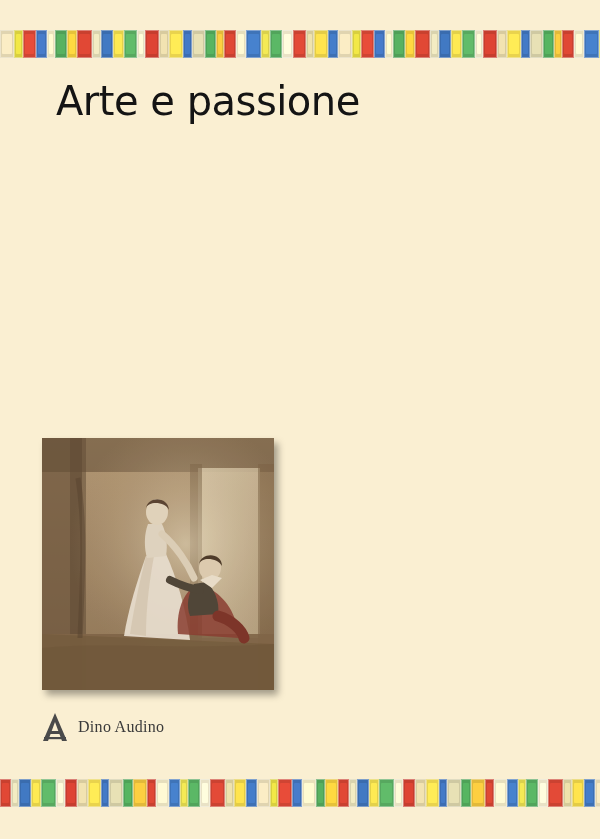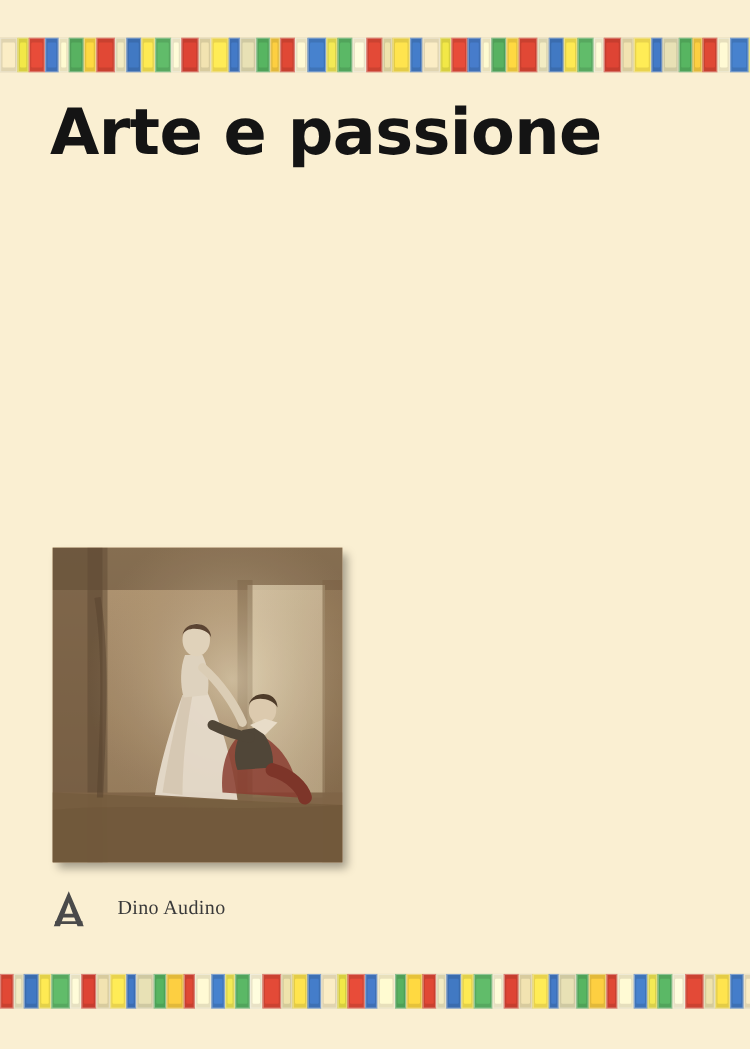--- a/index.html
+++ b/index.html
@@ -70,25 +70,25 @@
   .author {
     font-family: "Liberation Serif", serif;
     font-size: 31px;
     color: #1b1b1b;
     letter-spacing: 0.2px;
     margin: 0 0 12px 0;
     font-weight: 400;
   }
   .title {
     font-family: "DejaVu Sans", sans-serif;
-    font-size: 51px;
-    font-weight: bold;
+    font-size: 40px;
+    font-weight: normal;
     color: #141414;
     letter-spacing: -0.5px;
-    margin: 0 0 16px 0;
+    margin: 0 0 16px 16px;
     line-height: 1.05;
   }
   .subtitle {
     font-family: "Liberation Serif", serif;
     font-size: 22px;
     color: #1b1b1b;
     margin: 0;
     letter-spacing: 0.1px;
   }
 
@@ -109,21 +109,21 @@
     height: 252px;
   }
 
   
   .publisher {
     position: absolute;
     left: 42px;
     top: 712px;
     display: flex;
     align-items: center;
-    gap: 26px;
+    gap: 10px;
   }
   .logo-mark {
     width: 26px;
     height: 30px;
     position: relative;
   }
   .publisher-name {
     font-family: "Liberation Serif", serif;
     font-size: 16px;
     color: #3a3a3a;

